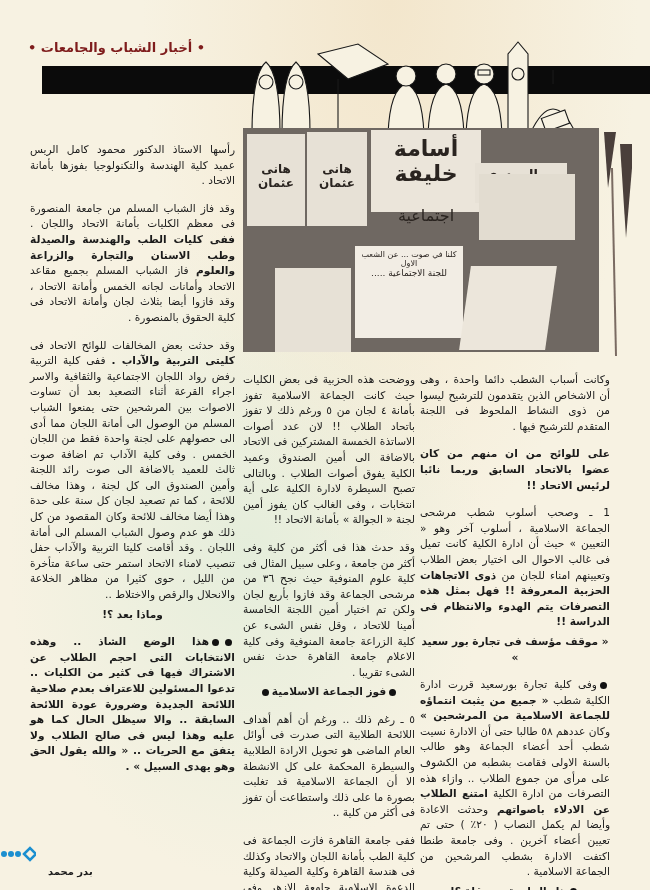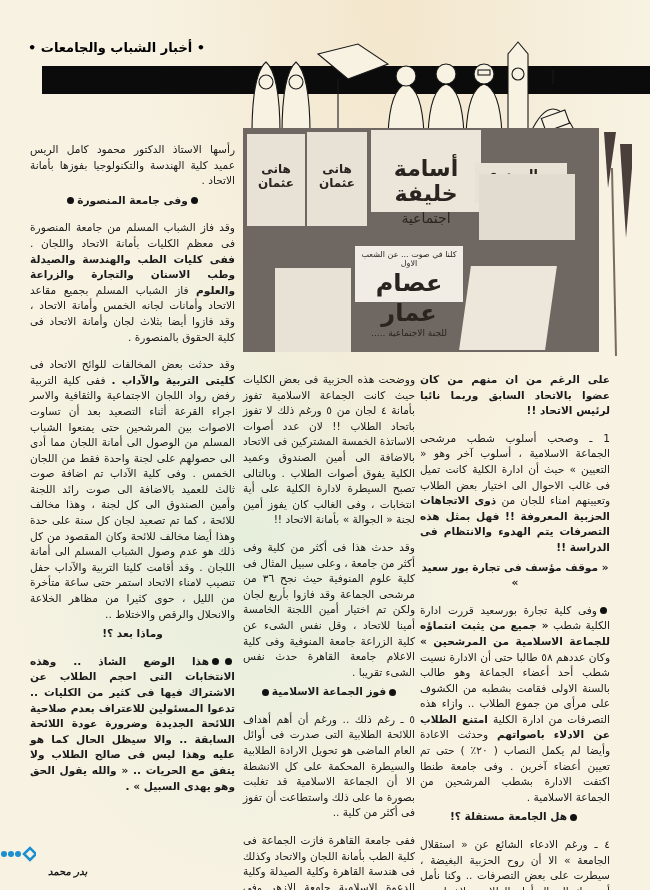--- a/index.html
+++ b/index.html
@@ -11,21 +11,21 @@
   }
   .page-bg {
     position:absolute; inset:0;
     background:
       radial-gradient(ellipse at 60% 0%, #f3e6cc 0%, rgba(246,240,223,0) 45%),
       radial-gradient(ellipse at 38% 62%, rgba(214,234,214,0.55) 0%, rgba(246,240,223,0) 42%),
       #f7f2e2;
   }
   .section-label {
     position:absolute; left:28px; top:40px;
-    font-size:13px; font-weight:bold; color:#000000;
+    font-size:13px; font-weight:bold; color:#7f1d1d;
     direction:rtl; white-space:nowrap;
   }
   .black-band {
     position:absolute; left:42px; top:66px; width:608px; height:28px; background:#0b0b0b;
   }
   .illustration {
     position:absolute; left:238px; top:34px; width:340px; height:110px;
   }
   .photo {
     position:absolute; left:243px; top:128px; width:356px; height:224px;
@@ -38,21 +38,21 @@
     position:absolute; direction:rtl; text-align:justify;
     font-size:10.6px; line-height:15.6px; color:#1a1a1a;
   }
   .col p { margin:12px 0 4px 0; }
   .col .b { font-weight:bold; }
   .col .head { font-weight:bold; text-align:center; margin:3px 0 4px 0; }
   .dot { display:inline-block; width:7px; height:7px; border-radius:50%; background:#111; vertical-align:middle; margin:0 3px; }
   .page-ornament {
     position:absolute; left:0; top:846px; width:36px; height:16px;
   }
-  .author { position:absolute; left:48px; top:866px; font-size:10px; font-weight:bold; direction:rtl;font-style:italic; }
+  .author { position:absolute; left:48px; top:866px; font-size:10px; font-weight:bold; direction:rtl; }
 </style>
 </head>
 <body>
 
 <div class="page-bg"></div>
 
 <div class="section-label">• أخبار الشباب والجامعات •</div>
 
 <div class="black-band"></div>
 
@@ -85,62 +85,61 @@
 </svg>
 
 <div class="photo">
   <div class="poster" style="left:4px;top:6px;width:58px;height:92px;">
     <div class="big" style="margin-top:28px;font-size:12px;">هانى عثمان</div>
   </div>
   <div class="poster" style="left:64px;top:4px;width:60px;height:94px;">
     <div class="big" style="margin-top:30px;font-size:12px;">هانى عثمان</div>
   </div>
   <div class="poster" style="left:128px;top:2px;width:110px;height:82px;background:#ebe5da;">
-    <div class="big" style="margin-top:26px;font-size:22px;">أسامة خليفة</div>
-    <div style="font-size:14px;margin-top:4px;">اجتماعية</div>
+    <div class="big" style="margin-top:6px;font-size:22px;">أسامة خليفة</div>
+    <div style="font-size:16px;margin-top:20px;">اجتماعية</div>
   </div>
   <div class="poster" style="left:232px;top:6px;width:92px;height:40px;margin-top:29px;">
     <div class="big" style="margin-top:4px;font-size:13px;">جمال بدوى</div>
     <div style="font-size:8px;">من لجنة الرحلات</div>
   </div>
   <div class="poster" style="left:236px;top:46px;width:96px;height:66px;background:#e2dcd0;"></div>
-  <div class="poster" style="left:112px;top:118px;width:108px;height:56px;background:#f2ede4;">
+  <div class="poster" style="left:112px;top:118px;width:108px;height:92px;background:#f2ede4;">
     <div style="font-size:8px;margin-top:4px;">كلنا في صوت ... عن الشعب الاول</div>
-    <div class="big" style="font-size:24px;line-height:30px;">عصام عمار</div>
     <div style="font-size:9px;">للجنة الاجتماعية .....</div>
   </div>
   <div class="poster" style="left:32px;top:140px;width:76px;height:84px;"></div>
   <div class="poster" style="left:222px;top:138px;width:86px;height:84px;background:#ece6db;transform:skewX(-8deg);"></div>
 </div>
 
 <svg class="pole" viewBox="0 0 30 230">
   <polygon points="0,4 12,4 4,60" fill="#4a3f3b"></polygon>
   <polygon points="16,16 28,16 28,40 22,110" fill="#4a3f3b"></polygon>
   <line x1="8" y1="40" x2="12" y2="228" stroke="#7a6b62" stroke-width="2"></line>
 </svg>
 
 <div class="col" style="left:30px;top:130px;width:205px;">
   <p>رأسها الاستاذ الدكتور محمود كامل الريس عميد كلية الهندسة والتكنولوجيا بفوزها بأمانة الاتحاد .</p>
-  <p class="head"><span class="dot"></span><span>وفى جامعة المنصورة</span><span class="dot"></span></p>
   <p><span>وقد فاز الشباب المسلم من جامعة المنصورة فى معظم الكليات بأمانة الاتحاد واللجان . </span><span class="b">ففى كليات الطب والهندسة والصيدلة وطب الاسنان والتجارة والزراعة والعلوم</span><span> فاز الشباب المسلم بجميع مقاعد الاتحاد وأمانات لجانه الخمس وأمانة الاتحاد ، وقد فازوا أيضا بثلاث لجان وأمانة الاتحاد فى كلية الحقوق بالمنصورة .</span></p>
   <p><span>وقد حدثت بعض المخالفات للوائح الاتحاد فى </span><span class="b">كليتى التربية والآداب .</span><span> ففى كلية التربية رفض رواد اللجان الاجتماعية والثقافية والاسر اجراء القرعة أثناء التصعيد بعد أن تساوت الاصوات بين المرشحين حتى يمنعوا الشباب المسلم من الوصول الى أمانة اللجان مما أدى الى حصولهم على لجنة واحدة فقط من اللجان الخمس . وفى كلية الآداب تم اضافة صوت ثالث للعميد بالاضافة الى صوت رائد اللجنة وأمين الصندوق الى كل لجنة ، وهذا مخالف للائحة ، كما تم تصعيد لجان كل سنة على حدة وهذا أيضا مخالف للائحة وكان المقصود من كل ذلك هو عدم وصول الشباب المسلم الى أمانة اللجان . وقد أقامت كليتا التربية والآداب حفل تنصيب لامناء الاتحاد استمر حتى ساعة متأخرة من الليل ، حوى كثيرا من مظاهر الخلاعة والانحلال والرقص والاختلاط ..</span></p>
   <p class="head">وماذا بعد ؟!</p>
   <p class="b"><span class="dot"></span><span class="dot"></span><span>هذا الوضع الشاذ .. وهذه الانتخابات التى احجم الطلاب عن الاشتراك فيها فى كثير من الكليات .. تدعوا المسئولين للاعتراف بعدم صلاحية اللائحة الجديدة وضرورة عودة اللائحة السابقة .. والا سيظل الحال كما هو عليه وهذا ليس فى صالح الطلاب ولا يتفق مع الحريات .. « والله يقول الحق وهو يهدى السبيل » .</span></p>
 </div>
 
 <div class="col" style="left:243px;top:360px;width:172px;">
   <p>ووضحت هذه الحزبية فى بعض الكليات حيث كانت الجماعة الاسلامية تفوز بأمانة ٤ لجان من ٥ ورغم ذلك لا تفوز باتحاد الطلاب !! لان عدد أصوات الاساتذة الخمسة المشتركين فى الاتحاد بالاضافة الى أمين الصندوق وعميد الكلية يفوق أصوات الطلاب . وبالتالى تصبح السيطرة لادارة الكلية على أية انتخابات ، وفى الغالب كان يفوز أمين لجنة « الجوالة » بأمانة الاتحاد !!</p>
   <p>وقد حدث هذا فى أكثر من كلية وفى أكثر من جامعة ، وعلى سبيل المثال فى كلية علوم المنوفية حيث نجح ٣٦ من مرشحى الجماعة وقد فازوا بأربع لجان ولكن تم اختيار أمين اللجنة الخامسة أمينا للاتحاد ، وقل نفس الشىء عن كلية الزراعة جامعة المنوفية وفى كلية الاعلام جامعة القاهرة حدث نفس الشىء تقريبا .</p>
   <p class="head"><span class="dot"></span><span>فوز الجماعة الاسلامية</span><span class="dot"></span></p>
   <p>٥ ـ رغم ذلك .. ورغم أن أهم أهداف اللائحة الطلابية التى صدرت فى أوائل العام الماضى هو تحويل الارادة الطلابية والسيطرة المحكمة على كل الانشطة الا أن الجماعة الاسلامية قد تغلبت بصورة ما على ذلك واستطاعت أن تفوز فى أكثر من كلية ..</p>
   <p>ففى جامعة القاهرة فازت الجماعة فى كلية الطب بأمانة اللجان والاتحاد وكذلك فى هندسة القاهرة وكلية الصيدلة وكلية الدعوة الاسلامية جامعة الازهر وفى جامعة المنوفية فازت الجماعة الاسلامية فى كلية الهندسة والتكنولوجيا بشبين الكوم وكذلك فى الهندسة والتكنولوجيا ببورسعيد ، وقد لقيت الجماعة ترحيبا من ادارة الكلية وعن</p>
 </div>
 
 <div class="col" style="left:420px;top:360px;width:190px;">
-  <p class="b">على الرغم من ان منهم من كان عضوا بالاتحاد السابق وربما نائبا لرئيس الاتحاد !!</p>
+  <p>وكانت أسباب الشطب دائما واحدة ، وهى أن الاشخاص الذين يتقدمون للترشيح ليسوا من ذوى النشاط الملحوظ فى اللجنة المتقدم للترشيح فيها .</p>
+  <p class="b">على للوائح من ان منهم من كان عضوا بالاتحاد السابق وربما نائبا لرئيس الاتحاد !!</p>
   <p><span>1 ـ وصحب أسلوب شطب مرشحى الجماعة الاسلامية ، أسلوب آخر وهو « التعيين » حيث أن ادارة الكلية كانت تميل فى غالب الاحوال الى اختيار بعض الطلاب وتعيينهم امناء للجان من </span><span class="b">ذوى الاتجاهات الحزبية المعروفة !! فهل بمثل هذه التصرفات يتم الهدوء والانتظام فى الدراسة !!</span></p>
   <p class="head">« موقف مؤسف فى تجارة بور سعيد »</p>
   <p><span class="dot"></span><span>وفى كلية تجارة بورسعيد قررت ادارة الكلية شطب </span><span class="b">« جميع من يثبت انتماؤه للجماعة الاسلامية من المرشحين »</span><span> وكان عددهم ٥٨ طالبا حتى أن الادارة نسيت شطب أحد أعضاء الجماعة وهو طالب بالسنة الاولى فقامت بشطبه من الكشوف على مرأى من جموع الطلاب .. وازاء هذه التصرفات من ادارة الكلية </span><span class="b">امتنع الطلاب عن الادلاء باصواتهم</span><span> وحدثت الاعادة وأيضا لم يكمل النصاب ( ٢٠٪ ) حتى تم تعيين أعضاء آخرين . وفى جامعة طنطا اكتفت الادارة بشطب المرشحين من الجماعة الاسلامية .</span></p>
   <p class="head"><span class="dot"></span><span>هل الجامعة مستقلة ؟!</span></p>
   <p>٤ ـ ورغم الادعاء الشائع عن « استقلال الجامعة » الا أن روح الحزبية البغيضة ، سيطرت على بعض التصرفات .. وكنا نأمل أن يترك المجال أمام الطلاب ، لاختيار من يمثلهم ويعبر عنهم ،</p>
 </div>
 
 <svg class="page-ornament" viewBox="0 0 36 16">
   <circle cx="4" cy="8" r="3" fill="#1b8fd0"></circle>
   <circle cx="11" cy="8" r="3" fill="#1b8fd0"></circle>

